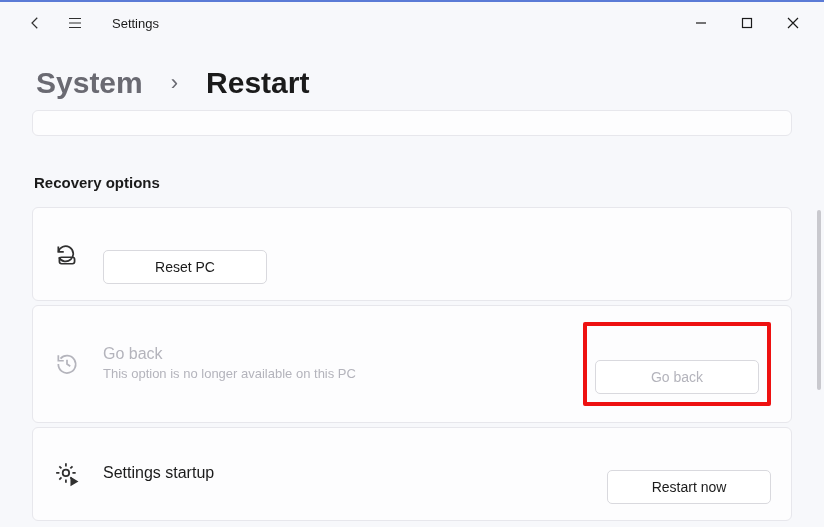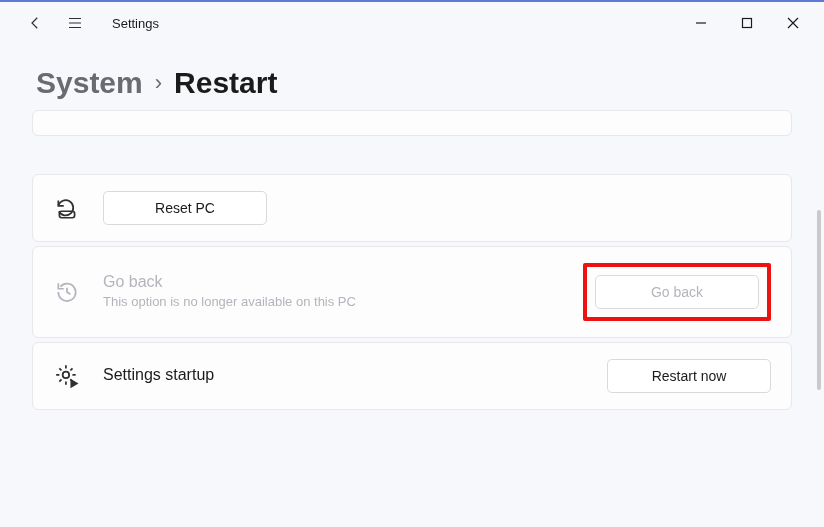--- a/index.html
+++ b/index.html
@@ -18,21 +18,21 @@
     align-items: center;
     padding: 8px 8px;
     background: #f7f8fb;
   }
   .tb-left { display:flex; align-items:center; gap: 22px; padding-left: 18px;}
   .tb-icon { width: 18px; height:18px; display:flex; align-items:center; justify-content:center; cursor:pointer;}
   .tb-label { font-size: 13px; color:#1b1b1b; margin-left: 6px;}
   .tb-spacer { flex:1; }
   .winbtn { width:46px; height:32px; display:flex; align-items:center; justify-content:center; cursor:pointer;}
   .breadcrumb {
-    display:flex; align-items:center; gap: 12px;
+    display:flex; align-items:center; gap: 28px;
     padding: 20px 36px 10px 36px;
   }
   .crumb-sys { font-size: 30px; font-weight:600; color:#6a6a72; cursor:pointer;}
   .crumb-sep { font-size: 22px; color:#6a6a72; }
   .crumb-cur { font-size: 30px; font-weight:700; color:#1b1b1b;}
   .content {
     padding: 0 32px;
     height: 420px;
     overflow-y: auto;
   }
@@ -71,20 +71,21 @@
   .btn {
     background:#fff;
     border:1px solid #d9d9de;
     border-radius:5px;
     padding: 8px 0;
     width: 164px;
     text-align:center;
     font-size:14px;
     color:#1b1b1b;
     cursor:pointer;
+    margin-top:26px;
   }
   .btn-disabled { color:#b4b4bc; cursor:default; }
   .highlight-wrap {
     border: 4px solid #e11; padding: 8px 8px; border-radius:2px;
   }
   .scroll-stub {
     position:absolute; right:3px; top:210px; width:4px; height:180px;
     background:#c9c9ce; border-radius:3px;
   }
   .topline { position:absolute; left:0; right:0; top:0; height:2px; background:#5b7bd6;}
@@ -129,20 +130,21 @@
 <div class="breadcrumb">
   <span class="crumb-sys">System</span>
   <span class="crumb-sep">›</span>
   <span class="crumb-cur">Restart</span>
 </div>
 
 <div class="content">
 
   <div class="cut-card"></div>
 
+  <div class="section-title">Recovery options</div>
 
   <div class="card">
     <div class="card-icon">
       <svg width="26" height="26" viewBox="0 0 24 24" fill="none" stroke="currentColor" stroke-width="1.6">
         <path d="M4 10a7 7 0 1 1 .5 5"></path>
           <path d="M4 5v5h5"></path>
         <rect x="5" y="15" width="14" height="6" rx="2"></rect>
       </svg>
     </div>
     <div class="btn">Reset PC</div>

